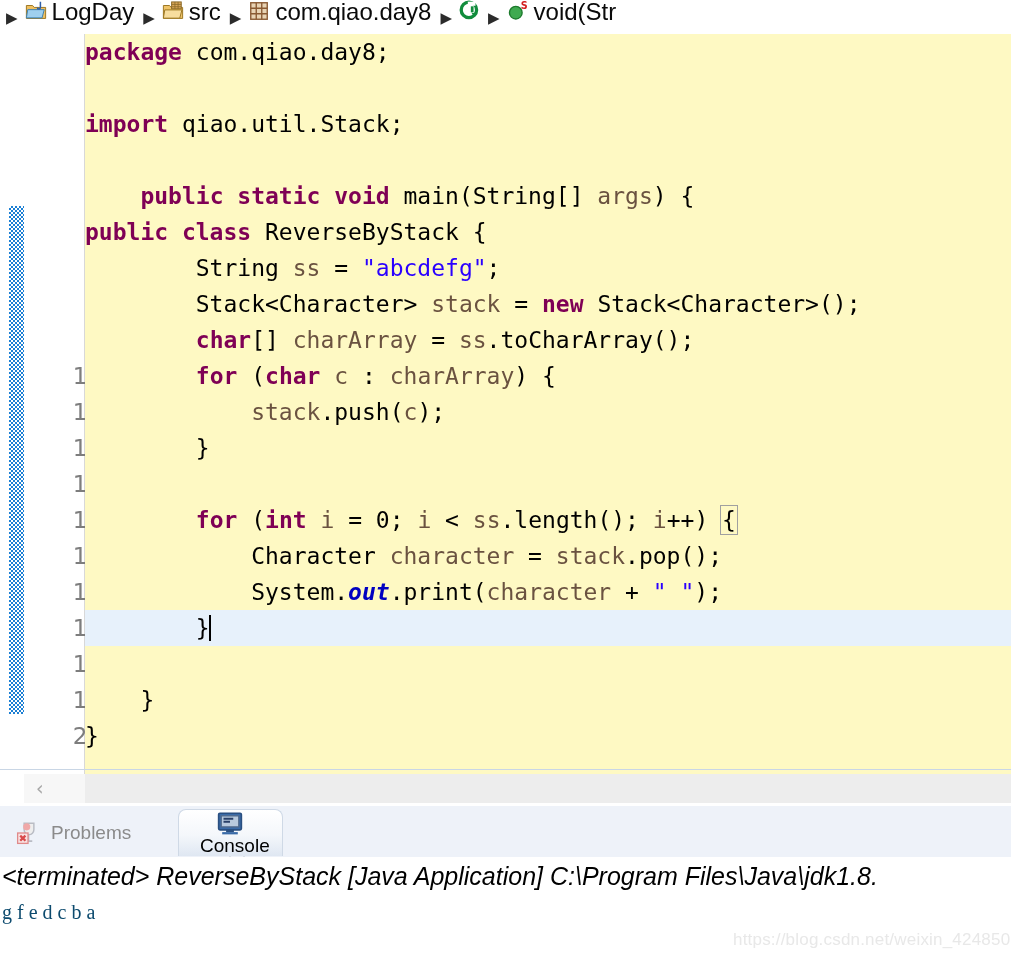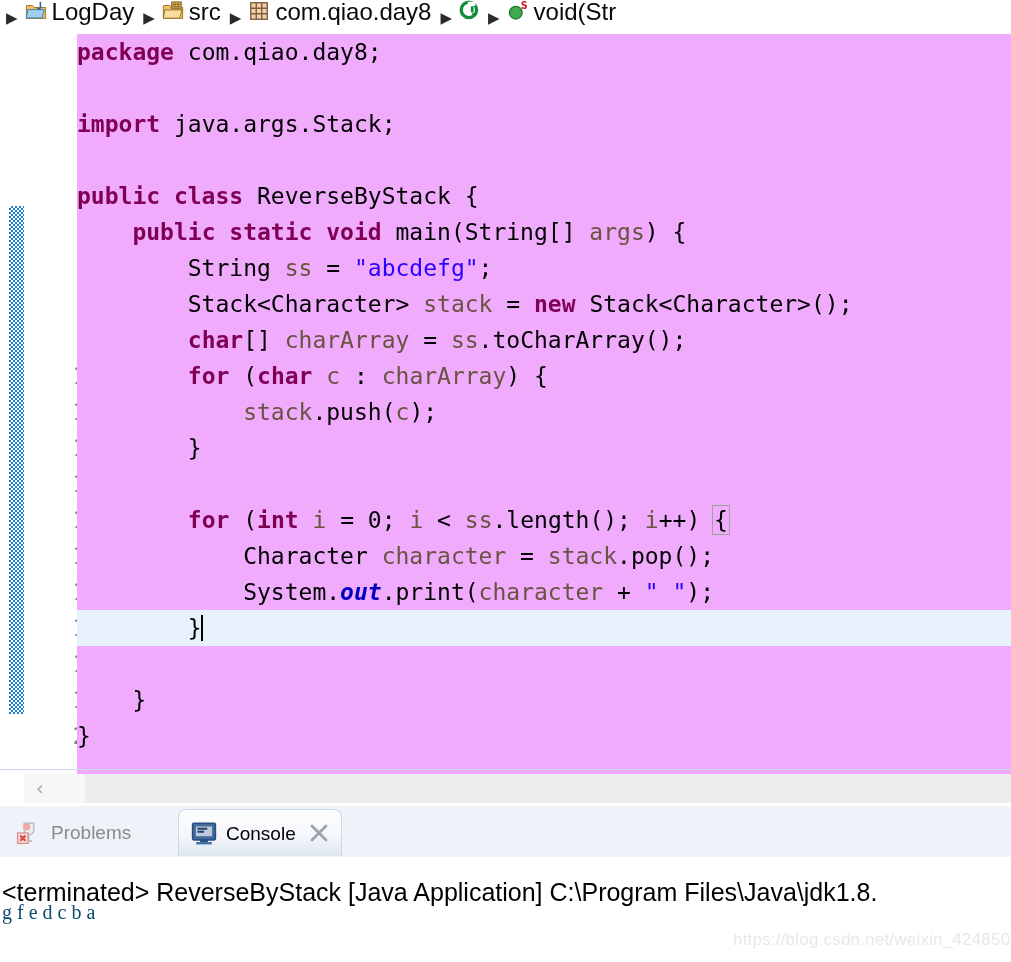--- a/index.html
+++ b/index.html
@@ -86,24 +86,24 @@
   }
   #ann-col {
     position: absolute;
     left: 24px; top: 0;
     width: 60px; height: 740px;
     background: #ffffff;
     border-right: 1px solid #d8d8d8;
   }
   #code-area {
     position: absolute;
-    left: 77px; top: 0;
+    left: 85px; top: 0;
     right: 0;
     height: 740px;
-    background: #f0abfc;
+    background: #fef9c3;
   }
   .line {
     position: relative;
     height: 36px;
     line-height: 36px;
     white-space: pre;
     font-family: "DejaVu Sans Mono", monospace;
     font-size: 23px;
     color: #000000;
   }
@@ -208,20 +208,21 @@
   }
   .vtab.inactive { left: 4px; }
   .vtab.active {
     left: 178px;
     background: linear-gradient(to bottom, #ffffff 0%, #f4f7fb 55%, #dfe7f2 100%);
     border-top-left-radius: 8px;
     border-top-right-radius: 8px;
     border: 1px solid #cfd9e6;
     border-bottom: none;
     box-sizing: border-box;
+    flex-direction: column;
   }
   .vtab-label {
     font-size: 19px;
     padding-left: 9px;
     line-height: 1;
     font-family: "Liberation Sans", sans-serif;
   }
   .vtab.inactive .vtab-label { color: #8b8b8b; }
   .vtab.active .vtab-label { color: #000000; }
   .tab-icon { width: 26px; height: 26px; position: relative; flex: 0 0 auto; }
@@ -234,26 +235,27 @@
   #console-out {
     position: absolute;
     left: 0; top: 51px;
     width: 1011px;
     height: 105px;
     background: #ffffff;
     overflow: hidden;
   }
   #terminated-line {
     position: absolute;
-    left: 2px; top: 20px;
+    left: 2px; top: 4px;
     white-space: nowrap;
     font-family: "Liberation Sans", sans-serif;
     font-size: 25px;
     color: #000000;
     line-height: 30px;
+    font-style: italic;
   }
   #stdout-line {
     position: absolute;
     left: 2px; top: 40px;
     white-space: pre;
     font-family: Liberation Serif, serif;
     font-size: 20px;
     color: #0c4a6e;
     line-height: 30px;
   }
@@ -380,24 +382,24 @@
       <div class="lrow">
         <span class="lno">19</span>
       </div>
       <div class="lrow">
         <span class="lno">20</span>
       </div>
     </div>
   <div id="code-area">
       <div class="line"><span class="kw">package</span><span class="pln"> com.qiao.day8;</span></div>
       <div class="line"></div>
-      <div class="line"><span class="kw">import</span><span class="pln"> java.args.Stack;</span></div>
+      <div class="line"><span class="kw">import</span><span class="pln"> qiao.util.Stack;</span></div>
       <div class="line"></div>
+      <div class="line"><span class="pln">    </span><span class="kw">public static void</span><span class="pln"> main(String[] </span><span class="loc">args</span><span class="pln">) {</span></div>
       <div class="line"><span class="kw">public class</span><span class="pln"> ReverseByStack {</span></div>
-      <div class="line"><span class="pln">    </span><span class="kw">public static void</span><span class="pln"> main(String[] </span><span class="loc">args</span><span class="pln">) {</span></div>
       <div class="line"><span class="pln">        String </span><span class="loc">ss</span><span class="pln"> = </span><span class="str">"abcdefg"</span><span class="pln">;</span></div>
       <div class="line"><span class="pln">        Stack&lt;Character&gt; </span><span class="loc">stack</span><span class="pln"> = </span><span class="kw">new</span><span class="pln"> Stack&lt;Character&gt;();</span></div>
       <div class="line"><span class="pln">        </span><span class="kw">char</span><span class="pln">[] </span><span class="loc">charArray</span><span class="pln"> = </span><span class="loc">ss</span><span class="pln">.toCharArray();</span></div>
       <div class="line"><span class="pln">        </span><span class="kw">for</span><span class="pln"> (</span><span class="kw">char</span><span class="pln"> </span><span class="loc">c</span><span class="pln"> : </span><span class="loc">charArray</span><span class="pln">) {</span></div>
       <div class="line"><span class="pln">            </span><span class="loc">stack</span><span class="pln">.push(</span><span class="loc">c</span><span class="pln">);</span></div>
       <div class="line"><span class="pln">        }</span></div>
       <div class="line"></div>
       <div class="line"><span class="pln">        </span><span class="kw">for</span><span class="pln"> (</span><span class="kw">int</span><span class="pln"> </span><span class="loc">i</span><span class="pln"> = 0; </span><span class="loc">i</span><span class="pln"> &lt; </span><span class="loc">ss</span><span class="pln">.length(); </span><span class="loc">i</span><span class="pln">++) </span><span class="pln brkt">{</span></div>
       <div class="line"><span class="pln">            Character </span><span class="loc">character</span><span class="pln"> = </span><span class="loc">stack</span><span class="pln">.pop();</span></div>
       <div class="line"><span class="pln">            System.</span><span class="fld">out</span><span class="pln">.print(</span><span class="loc">character</span><span class="pln"> + </span><span class="str">" "</span><span class="pln">);</span></div>

